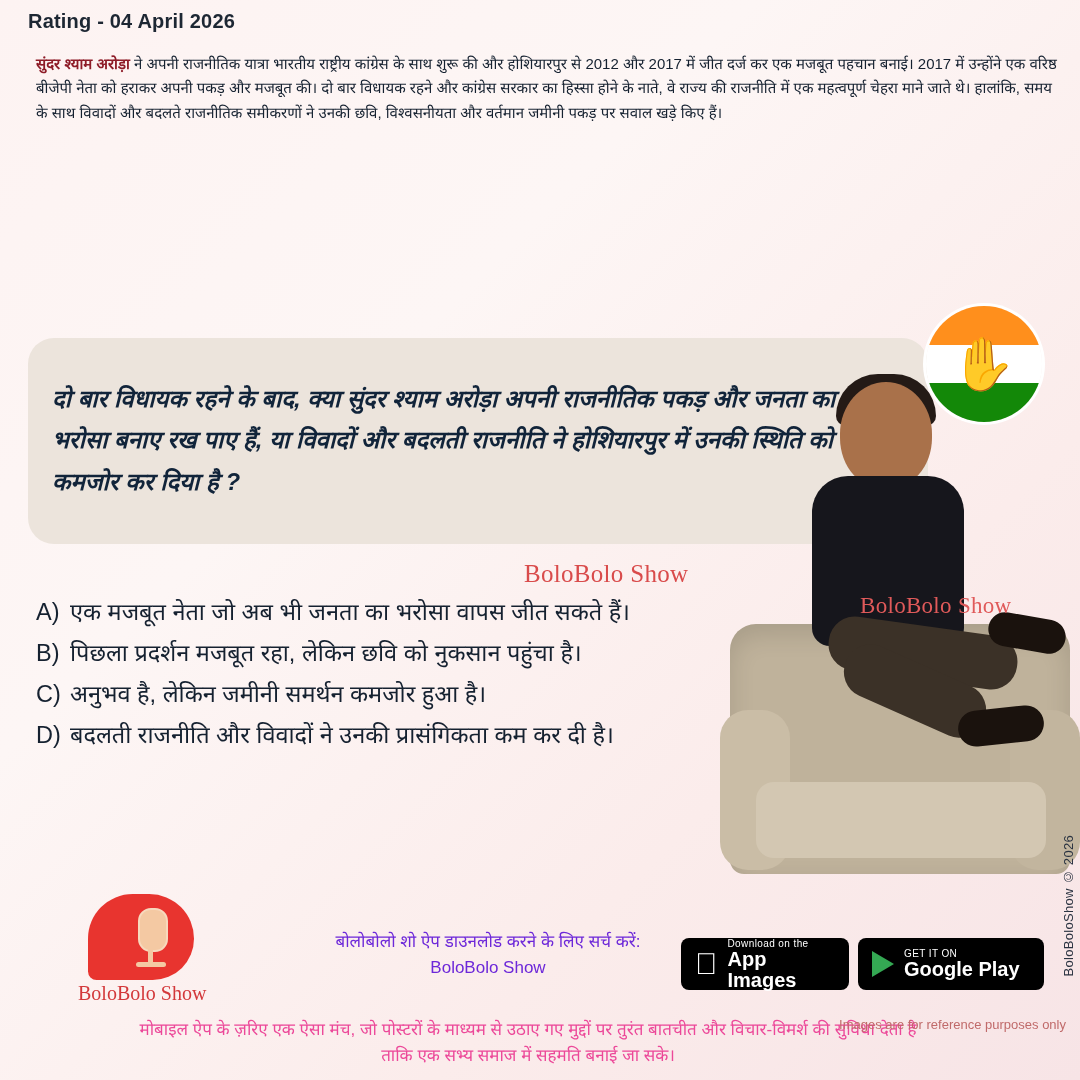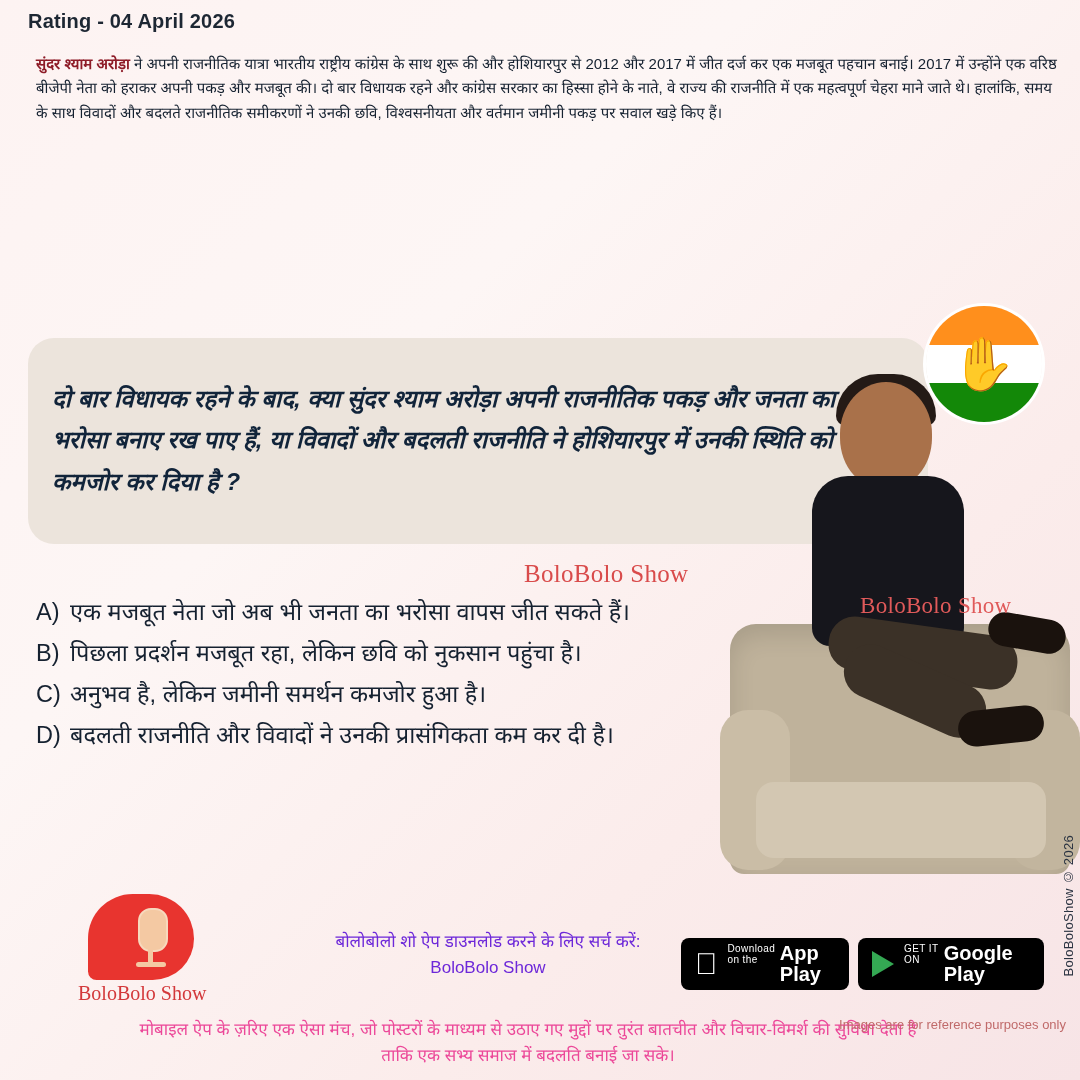--- a/index.html
+++ b/index.html
@@ -111,21 +111,21 @@
     position:absolute;left:298px;bottom:100px;width:380px;text-align:center;
     font-size:17px;line-height:1.5;color:#6d28d9;
   }
   .store{
     position:absolute;bottom:90px;height:52px;background:#000;border-radius:8px;color:#fff;
     display:flex;align-items:center;gap:10px;padding:0 14px;box-sizing:border-box;
   }
   .store.apple{left:681px;width:168px;}
   .store.google{left:858px;width:186px;}
   .store .glyph{font-size:30px;line-height:1;}
-  .store .lines{display:flex;justify-content:flex-start;}
+  .store .lines{display:flex;flex-direction:column;justify-content:flex-start;}
   .store .small{font-size:10px;letter-spacing:.4px;text-transform:none;}
   .store .big{font-size:20px;font-weight:bold;line-height:1.05;}
   .gp-tri{
     width:0;height:0;border-left:22px solid #34a853;border-top:13px solid transparent;border-bottom:13px solid transparent;
   }
 
   .disclaimer{
     position:absolute;left:28px;bottom:12px;width:1000px;text-align:center;
     font-size:17px;line-height:1.5;color:#ec4899;
   }
@@ -207,33 +207,33 @@
 
   <div class="dl-text">
     <div>बोलोबोलो शो ऐप डाउनलोड करने के लिए सर्च करें:</div>
     <div>BoloBolo Show</div>
   </div>
 
   <div class="store apple">
     <span class="glyph"></span>
     <span class="lines">
       <span class="small">Download on the</span>
-      <span class="big">App Play</span>
+      <span class="big">App Images</span>
     </span>
   </div>
 
   <div class="store google">
     <span class="gp-tri"></span>
     <span class="lines">
       <span class="small">GET IT ON</span>
       <span class="big">Google Play</span>
     </span>
   </div>
 
   <div class="disclaimer">
     <div>मोबाइल ऐप के ज़रिए एक ऐसा मंच, जो पोस्टरों के माध्यम से उठाए गए मुद्दों पर तुरंत बातचीत और विचार-विमर्श की सुविधा देता है</div>
-    <div>ताकि एक सभ्य समाज में बदलति बनाई जा सके।</div>
+    <div>ताकि एक सभ्य समाज में सहमति बनाई जा सके।</div>
   </div>
 
   <div class="side-credit">BoloBoloShow © 2026</div>
   <div class="ref-note">Images are for reference purposes only</div>
 
 </div>
 
 </body></html>

